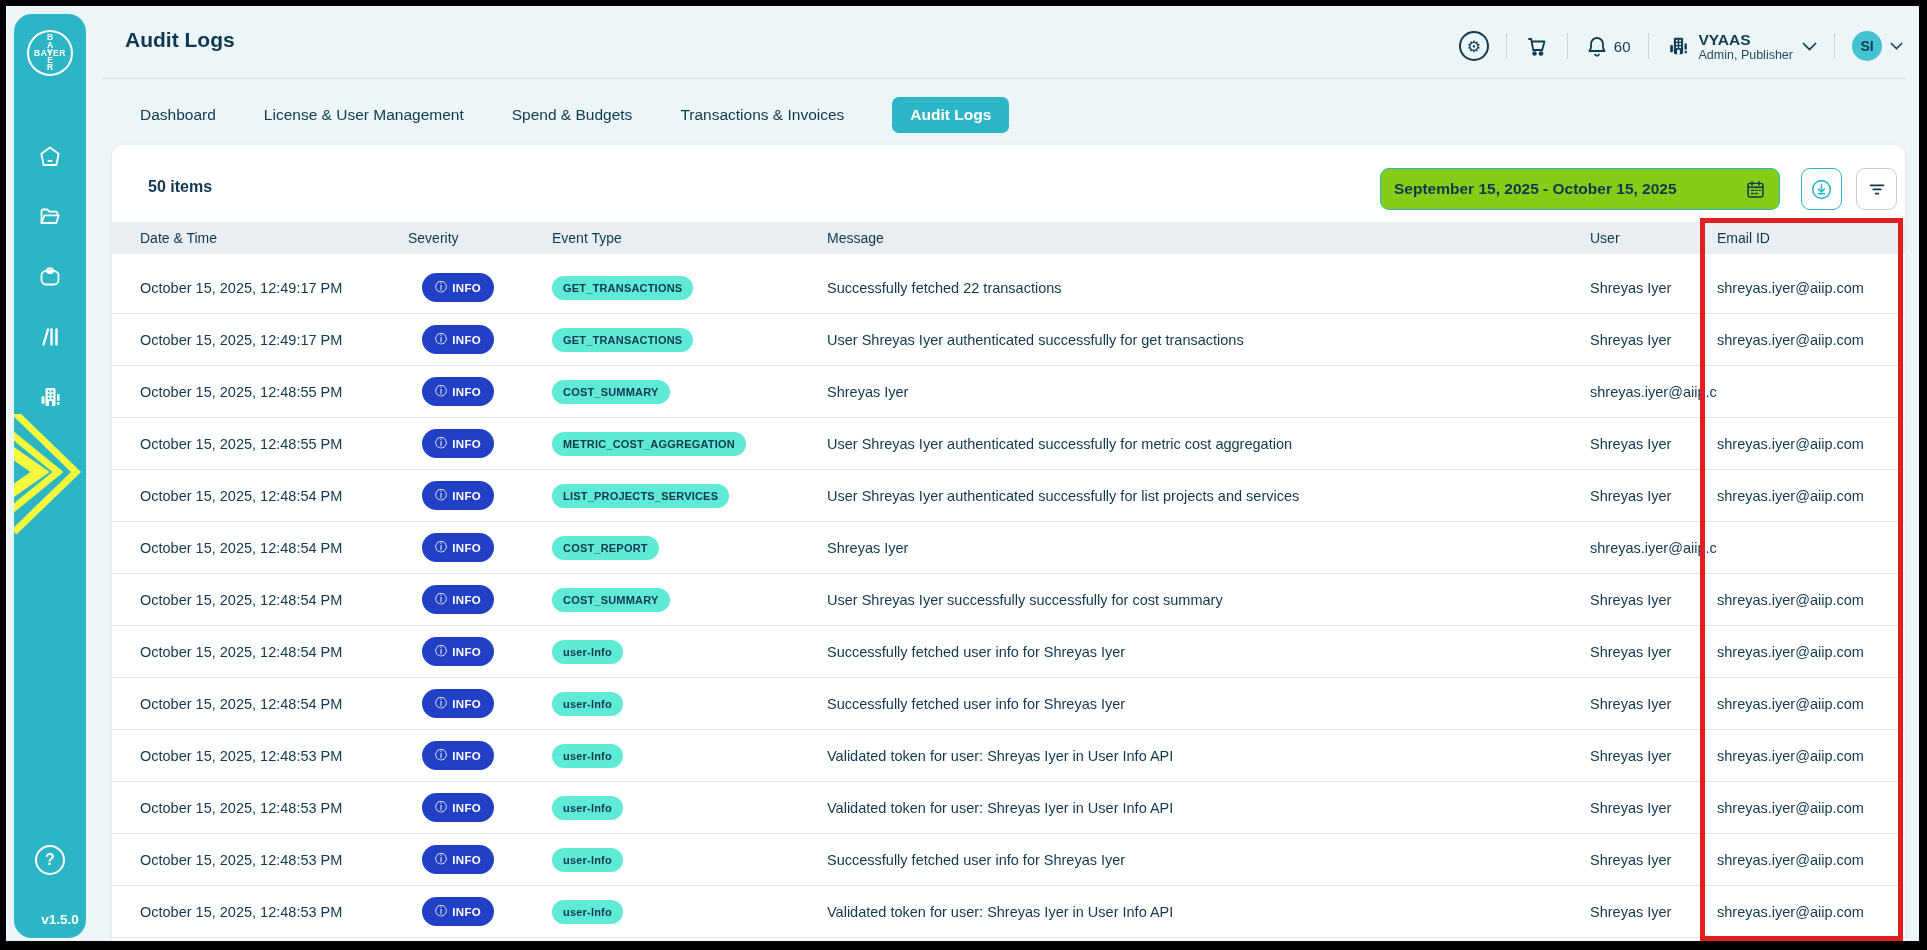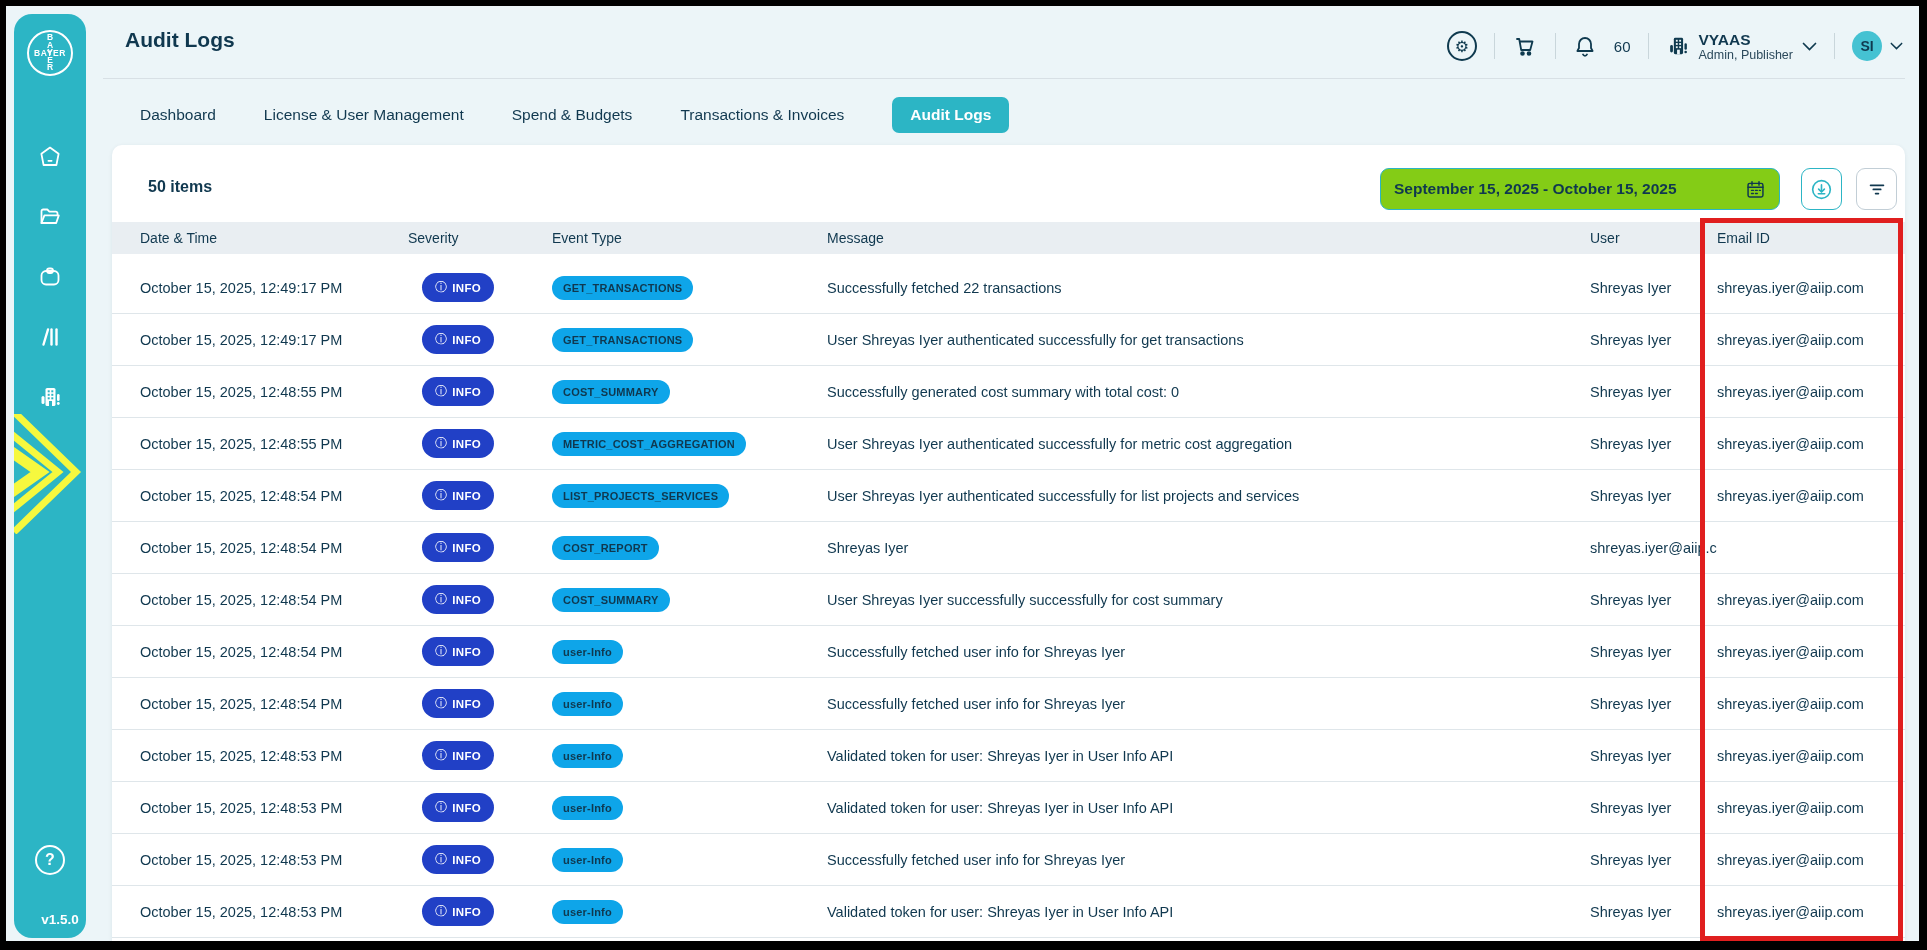--- a/index.html
+++ b/index.html
@@ -25,21 +25,21 @@
   .version { position:absolute; left:0; top:898px; width:92px; text-align:center;
              color:#fff; font-size:13.5px; font-weight:bold; }
 
   
   .page-title { position:absolute; left:119px; top:22px; font-size:21px; font-weight:bold; color:#10384f; }
   .top-right { position:absolute; right:16px; top:18px; height:44px; display:flex;
                align-items:center; gap:17px; color:#10384f; }
   .tsep { width:1px; height:26px; background:#c9d6db; }
   .gear-wrap { width:30px; height:30px; border:2px solid #0f3a4f; border-radius:50%;
                display:flex; align-items:center; justify-content:center; font-size:16px; color:#0f3a4f; cursor:pointer; }
-  .bell-group { display:flex; align-items:center; gap:17px; cursor:pointer; }
+  .bell-group { display:flex; align-items:center; gap:5px; cursor:pointer; }
   .bell-count { font-size:15px; }
   .org-group { display:flex; align-items:center; gap:9px; cursor:pointer; }
   .org-name { font-size:15.5px; font-weight:bold; line-height:17px; }
   .org-roles { font-size:12.5px; color:#2c4a5c; }
   .avatar-group { display:flex; align-items:center; gap:8px; cursor:pointer; }
   .avatar { width:30px; height:30px; border-radius:50%; background:#45c2d2; color:#0f3a4f;
             font-size:14px; font-weight:bold; display:flex; align-items:center; justify-content:center; }
   .top-divider { position:absolute; left:97px; right:14px; top:72px; height:1px; background:#d8e0e5; }
 
   
@@ -66,21 +66,21 @@
            align-items:center; padding-left:28px; }
   .thead { position:absolute; left:0; top:77px; width:100%; height:32px; background:#e9eef2; }
   .thead .th { font-size:14px; color:#10384f; }
   .tbody { position:absolute; left:0; top:117px; width:100%; }
   .trow { height:52px; border-bottom:1px solid #dfe6ea; background:#fff; }
   .td { font-size:14.5px; color:#10384f; white-space:nowrap; overflow:hidden; }
   .sev-badge { display:inline-flex; align-items:center; gap:5px; margin-left:14px; background:#2140c6;
                color:#fff; font-size:11.5px; font-weight:bold; padding:6px 13px; border-radius:15px;
                letter-spacing:.3px; }
   .sev-badge .i-glyph { font-size:12px; font-weight:normal; }
-  .evt-badge { display:inline-block; background:#0ea5e9; color:#10384f; font-size:11px; font-weight:bold;
+  .evt-badge { display:inline-block; background:#5eead4; color:#10384f; font-size:11px; font-weight:bold;
                padding:6px 11px; border-radius:13px; letter-spacing:.2px; }
 
   
   .red-box { position:absolute; left:1694px; top:212px; width:203px; height:723px;
              border:5px solid #e01f1f; pointer-events:none; z-index:50; }
 
   svg { display:block; }
 </style>
 </head>
 <body>
@@ -276,21 +276,20 @@
           <div class="td"><span class="sev-badge"><span class="i-glyph">ⓘ</span>INFO</span></div>
           <div class="td"><span class="evt-badge">GET_TRANSACTIONS</span></div>
           <div class="td">User Shreyas Iyer authenticated successfully for get transactions</div>
           <div class="td">Shreyas Iyer</div>
           <div class="td">shreyas.iyer@aiip.com</div>
         </div>
         <div class="trow tgrid">
           <div class="td">October 15, 2025, 12:48:55 PM</div>
           <div class="td"><span class="sev-badge"><span class="i-glyph">ⓘ</span>INFO</span></div>
           <div class="td"><span class="evt-badge">COST_SUMMARY</span></div>
-          <div class="td">Successfully generated cost summary with total cost: 0</div>
           <div class="td">Shreyas Iyer</div>
           <div class="td">shreyas.iyer@aiip.com</div>
         </div>
         <div class="trow tgrid">
           <div class="td">October 15, 2025, 12:48:55 PM</div>
           <div class="td"><span class="sev-badge"><span class="i-glyph">ⓘ</span>INFO</span></div>
           <div class="td"><span class="evt-badge">METRIC_COST_AGGREGATION</span></div>
           <div class="td">User Shreyas Iyer authenticated successfully for metric cost aggregation</div>
           <div class="td">Shreyas Iyer</div>
           <div class="td">shreyas.iyer@aiip.com</div>

